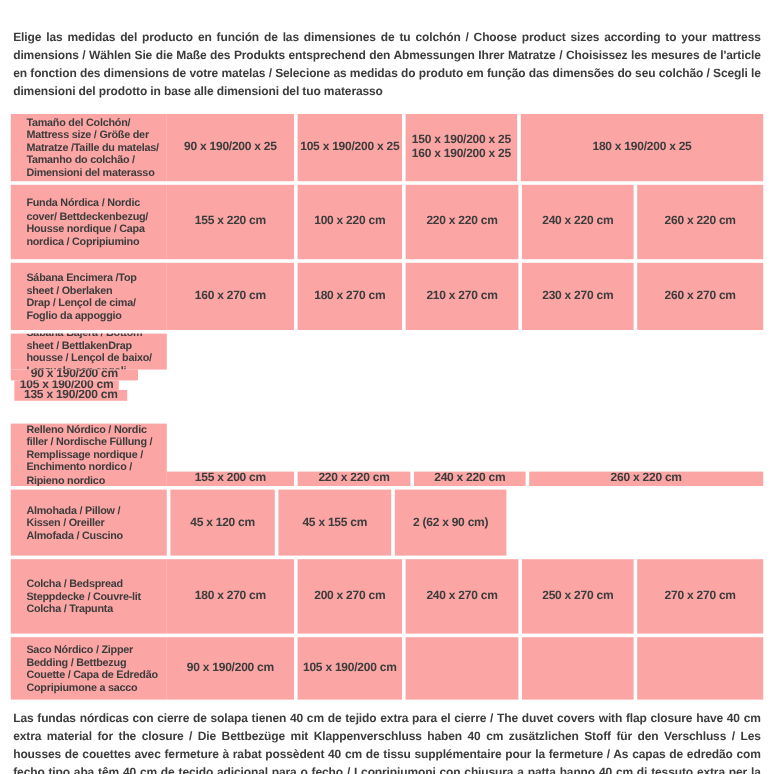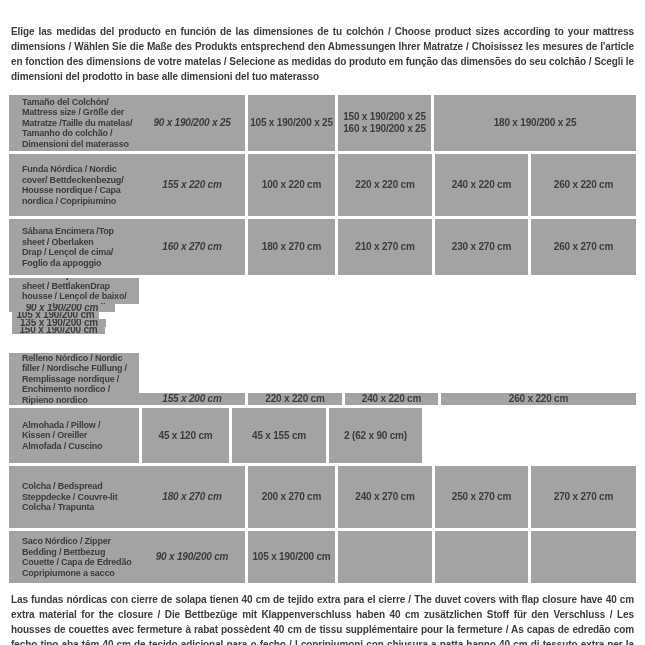--- a/index.html
+++ b/index.html
@@ -18,21 +18,21 @@
     font-size: 10px;
     line-height: 15px;
     letter-spacing: -0.1px;
     text-align: justify;
     margin: 0 2px 11px 2px;
   }
 
   .sizing-table { width: 627px; }
   .trow { display: flex; margin-bottom: 3px; }
   .cell {
-    background: #a3a3a3;
+    background: #fca5a5;
     display: flex;
     align-items: center;
     justify-content: center;
     text-align: center;
     font-weight: bold;
     font-size: 10px;
     letter-spacing: -0.2px;
     line-height: 12px;
     white-space: pre-line;
     margin-left: 3px;
@@ -41,21 +41,21 @@
   .cell.label {
     width: 130px;
     margin-left: 0;
     justify-content: flex-start;
     text-align: left;
     padding-left: 13px;
     font-size: 9px;
     line-height: 10.5px;
     letter-spacing: -0.2px;
   }
-  .cell.c1 { width: 106px; margin-left: 0; font-style: italic; }
+  .cell.c1 { width: 106px; margin-left: 0; }
   .cell.c2 { width: 87px; }
   .cell.c3 { width: 94px; }
   .cell.c4 { width: 93px; }
   .cell.c5 { flex: 1; }
 
   .r1 { height: 56px; }
   .r2 { height: 62px; }
   .r3 { height: 56px; justify-content: flex-end; }
   .r4 { height: 56px; flex-direction: column; }
   .r5 { height: 68px; align-items: flex-end; }
@@ -119,21 +119,20 @@
     </div>
 
     <div class="trow r4">
       <div class="cell label">Sábana Bajera / Bottom
 sheet / BettlakenDrap
 housse / Lençol de baixo/
 Lenzuolo con angoli</div>
       <div class="cell c1">90 x 190/200 cm</div>
       <div class="cell c2">105 x 190/200 cm</div>
       <div class="cell c3">135 x 190/200 cm</div>
-      <div class="cell c4">150 x 190/200 cm</div>
       <div class="cell c5">180 x 130/200 cm</div>
     </div>
 
     <div class="trow r5">
       <div class="cell label">Relleno Nórdico / Nordic
 filler / Nordische Füllung /
 Remplissage nordique /
 Enchimento nordico /
 Ripieno nordico</div>
       <div class="cell c1">155 x 200 cm</div>

